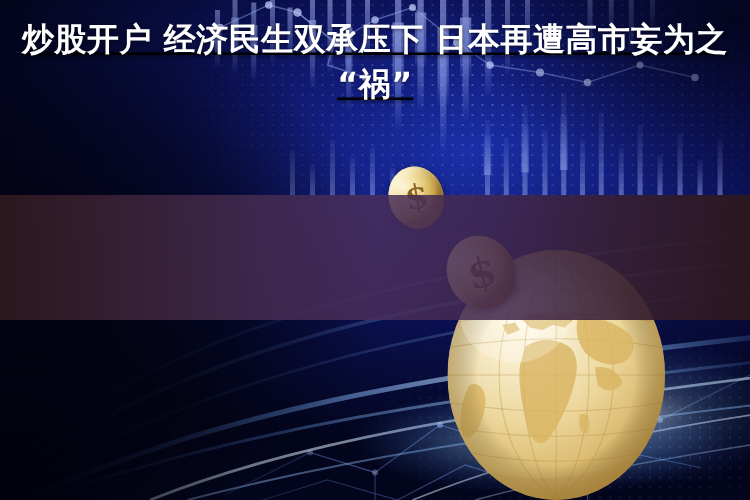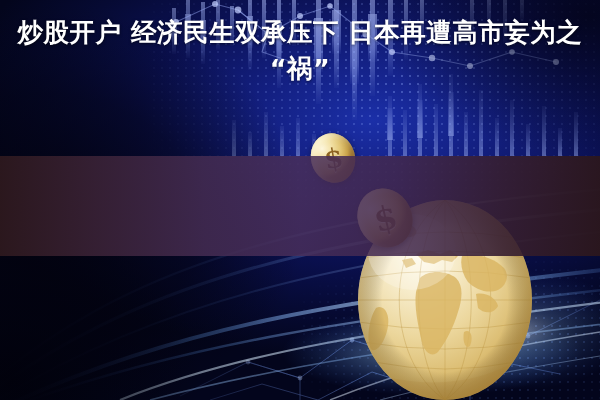--- a/index.html
+++ b/index.html
@@ -131,20 +131,21 @@
     position: absolute;
     left: 0; top: 0;
     width: 600px; height: 100px;
     z-index: 21;
     display: flex;
     flex-direction: column;
     align-items: center;
     justify-content: center;
     gap: 2px;
     pointer-events: none;
+    text-decoration: underline;
   }
   .title-line {
     color: #ffffff;
     font-family: "DejaVu Sans", "Liberation Sans", sans-serif;
     font-weight: bold;
     font-size: 26px;
     line-height: 34px;
     letter-spacing: 0.5px;
     white-space: nowrap;
     text-shadow: 0 1px 3px rgba(0,0,0,0.55);

